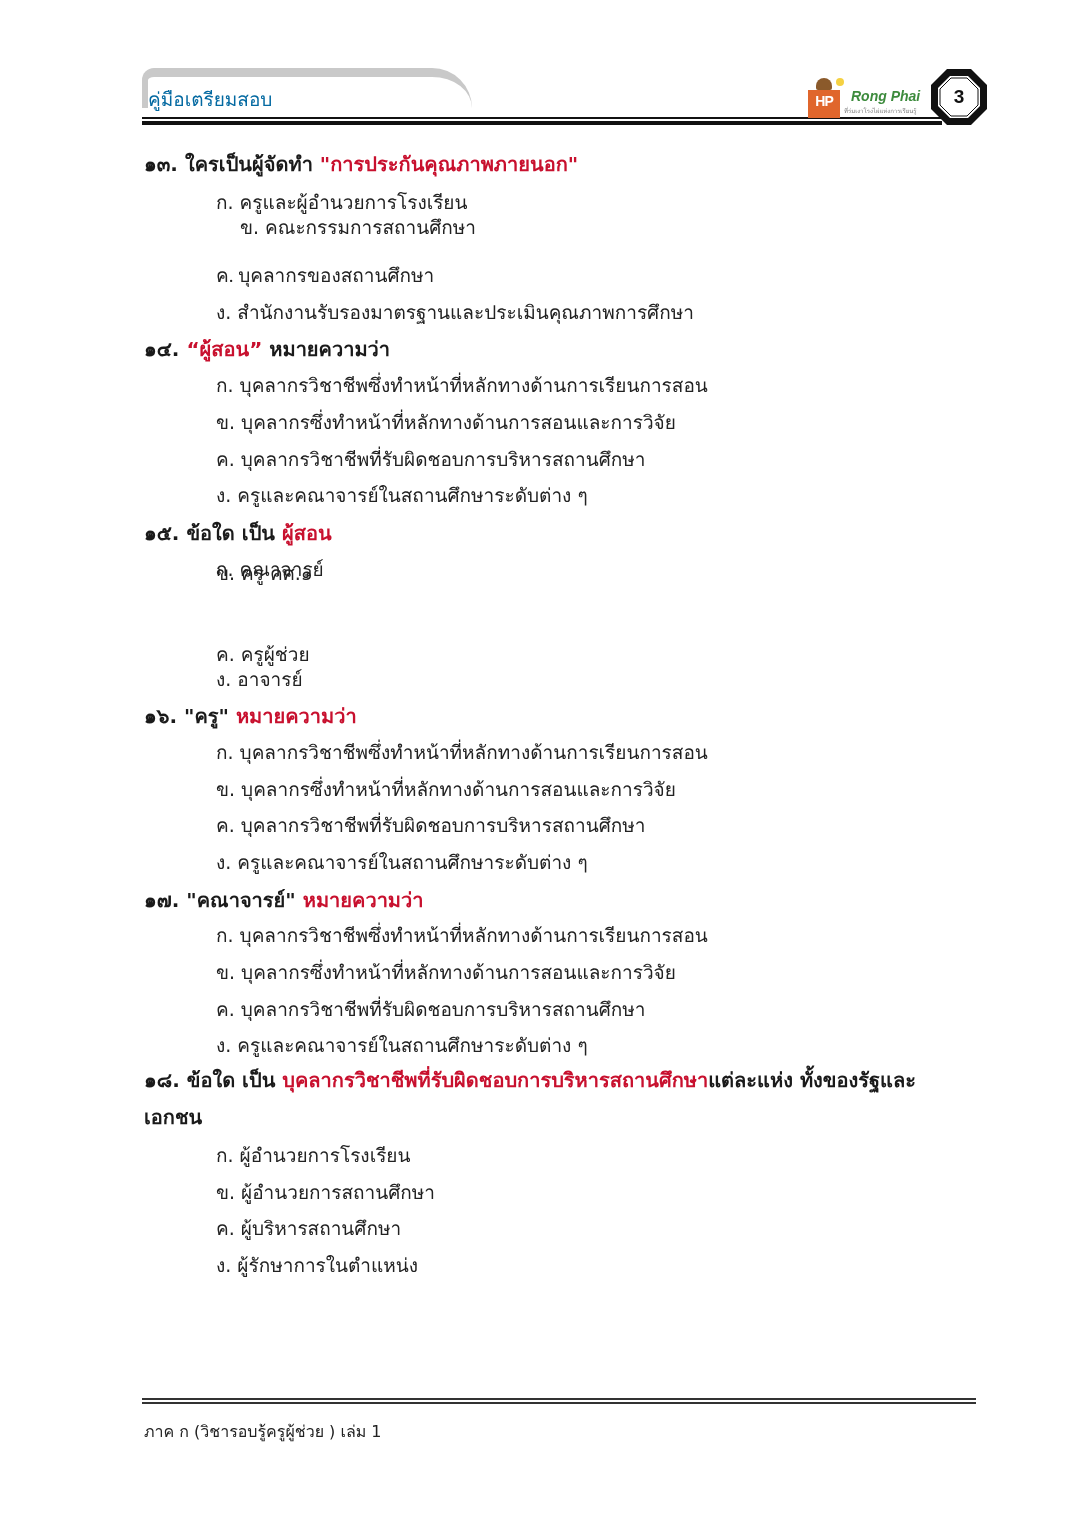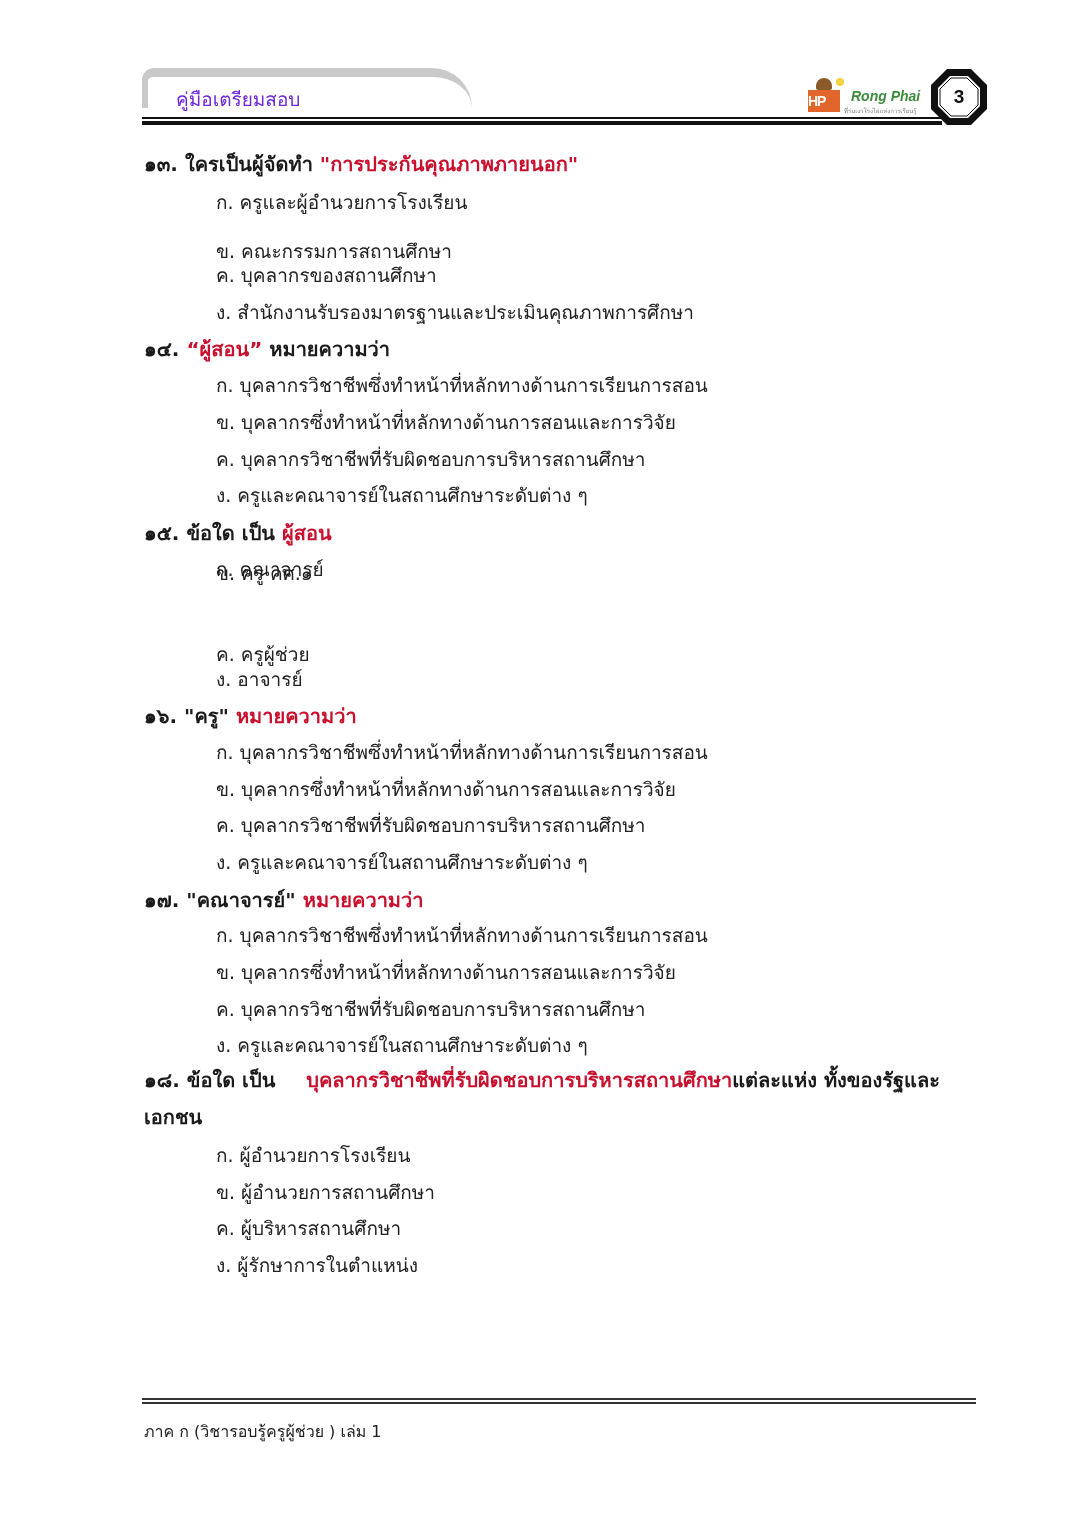--- a/index.html
+++ b/index.html
@@ -4,45 +4,45 @@
   <style>
     html, body { margin: 0; padding: 0; background: #ffffff; }
     body { width: 1080px; height: 1529px; position: relative; overflow: hidden;
            font-family: "DejaVu Sans", "Liberation Sans", sans-serif; color: #1a1a1a; }
 
     
     .header { position: absolute; left: 0; top: 0; width: 1080px; height: 135px; }
     .header-arc { position: absolute; left: 142px; top: 68px; width: 330px; height: 40px;
                   border-top: 9px solid #c9c9c9; border-left: 6px solid #c9c9c9;
                   border-radius: 60px 200px 0 0; box-sizing: border-box; }
-    .header-title { position: absolute; left: 176px; top: 84px; font-size: 19px; color: #6d28d9; }
+    .header-title { position: absolute; left: 148px; top: 84px; font-size: 19px; color: #0369a1; }
     .header-rule-thin { position: absolute; left: 142px; top: 117px; width: 800px; height: 2px; background: #111; }
     .header-rule-thick { position: absolute; left: 142px; top: 121px; width: 800px; height: 4px; background: #111; }
 
     .logo { position: absolute; left: 808px; top: 82px; width: 120px; height: 34px; }
-    .logo-hp { position: absolute; left: 0; top: 8px; width: 32px; height: 22px; background: #e0662c;
-               color: #fff; font-weight: bold; font-size: 14px; line-height: 22px; text-align: left;
+    .logo-hp { position: absolute; left: 0; top: 8px; width: 32px; height: 28px; background: #e0662c;
+               color: #fff; font-weight: bold; font-size: 14px; line-height: 22px; text-align: center;
                font-family: "Liberation Sans", sans-serif; letter-spacing: -1px; }
     .logo-name { position: absolute; left: 35px; top: 6px; font-size: 14px; font-weight: bold;
                  color: #3d8b3d; font-style: italic; font-family: "Liberation Sans", sans-serif; margin-left: 8px; }
     .logo-tag { position: absolute; left: 36px; top: 24px; font-size: 6px; color: #777; white-space: nowrap; }
     .logo-kid { position: absolute; left: 8px; top: -4px; width: 16px; height: 12px; border-radius: 8px 8px 2px 2px; background: #8b5a2b; }
     .logo-sun { position: absolute; left: 28px; top: -4px; width: 8px; height: 8px; border-radius: 50%; background: #f5d142; }
 
     .page-badge { position: absolute; left: 930px; top: 68px; width: 58px; height: 58px; }
     .page-badge svg { position: absolute; left: 0; top: 0; }
     .page-num { position: absolute; left: 0; top: 0; width: 58px; height: 58px; line-height: 58px;
                 text-align: center; font-size: 19px; font-weight: bold; font-family: "Liberation Sans", sans-serif; color: #111; }
 
     
     .content { position: absolute; left: 0; top: 0; width: 1080px; }
     .q-stem { position: absolute; left: 144px; font-size: 20px; font-weight: bold; color: #1a1a1a; white-space: nowrap; }
     .q-stem .hl { color: #c8102e; }
     .q-stem-wrap { position: absolute; left: 144px; font-size: 20px; font-weight: bold; width: 820px; line-height: 37px; }
-    .q-stem-wrap .hl { color: #c8102e; margin-left: 24px; }
+    .q-stem-wrap .hl { color: #c8102e; }
     .choice { position: absolute; left: 216px; font-size: 19px; color: #222; white-space: nowrap; }
 
     
     .footer-rule-a { position: absolute; left: 142px; top: 1398px; width: 834px; height: 2px; background: #333; }
     .footer-rule-b { position: absolute; left: 142px; top: 1402px; width: 834px; height: 2px; background: #333; }
     .footer-text { position: absolute; left: 144px; top: 1419px; font-size: 16px; color: #222; }
   </style>
 </head>
 <body>
 
@@ -70,22 +70,22 @@
   </div>
 </div>
 
 <div class="content">
 
   <div class="q-stem" style="top:148px;">
     <span>๑๓.</span>
     <span>ใครเป็นผู้จัดทำ </span><span class="hl">"การประกันคุณภาพภายนอก"</span><span></span>
   </div>
   <div class="choice" style="top:187px;">ก. ครูและผู้อำนวยการโรงเรียน</div>
-  <div class="choice" style="top:236px;">ข. คณะกรรมการสถานศึกษา</div>
-  <div class="choice" style="top:260px;">ค. บุคลากรของสถานศึกษา</div>
+  <div class="choice" style="top:212px;margin-left:24px;">ข. คณะกรรมการสถานศึกษา</div>
+  <div class="choice" style="top:260px;font-family:Liberation Serif, serif;">ค. บุคลากรของสถานศึกษา</div>
   <div class="choice" style="top:297px;">ง. สำนักงานรับรองมาตรฐานและประเมินคุณภาพการศึกษา</div>
 
   <div class="q-stem" style="top:333px;">
     <span>๑๔.</span>
     <span></span><span class="hl">“ผู้สอน”</span><span> หมายความว่า</span>
   </div>
   <div class="choice" style="top:370px;">ก. บุคลากรวิชาชีพซึ่งทำหน้าที่หลักทางด้านการเรียนการสอน</div>
   <div class="choice" style="top:407px;">ข. บุคลากรซึ่งทำหน้าที่หลักทางด้านการสอนและการวิจัย</div>
   <div class="choice" style="top:444px;">ค. บุคลากรวิชาชีพที่รับผิดชอบการบริหารสถานศึกษา</div>
   <div class="choice" style="top:480px;">ง. ครูและคณาจารย์ในสถานศึกษาระดับต่าง ๆ</div>

